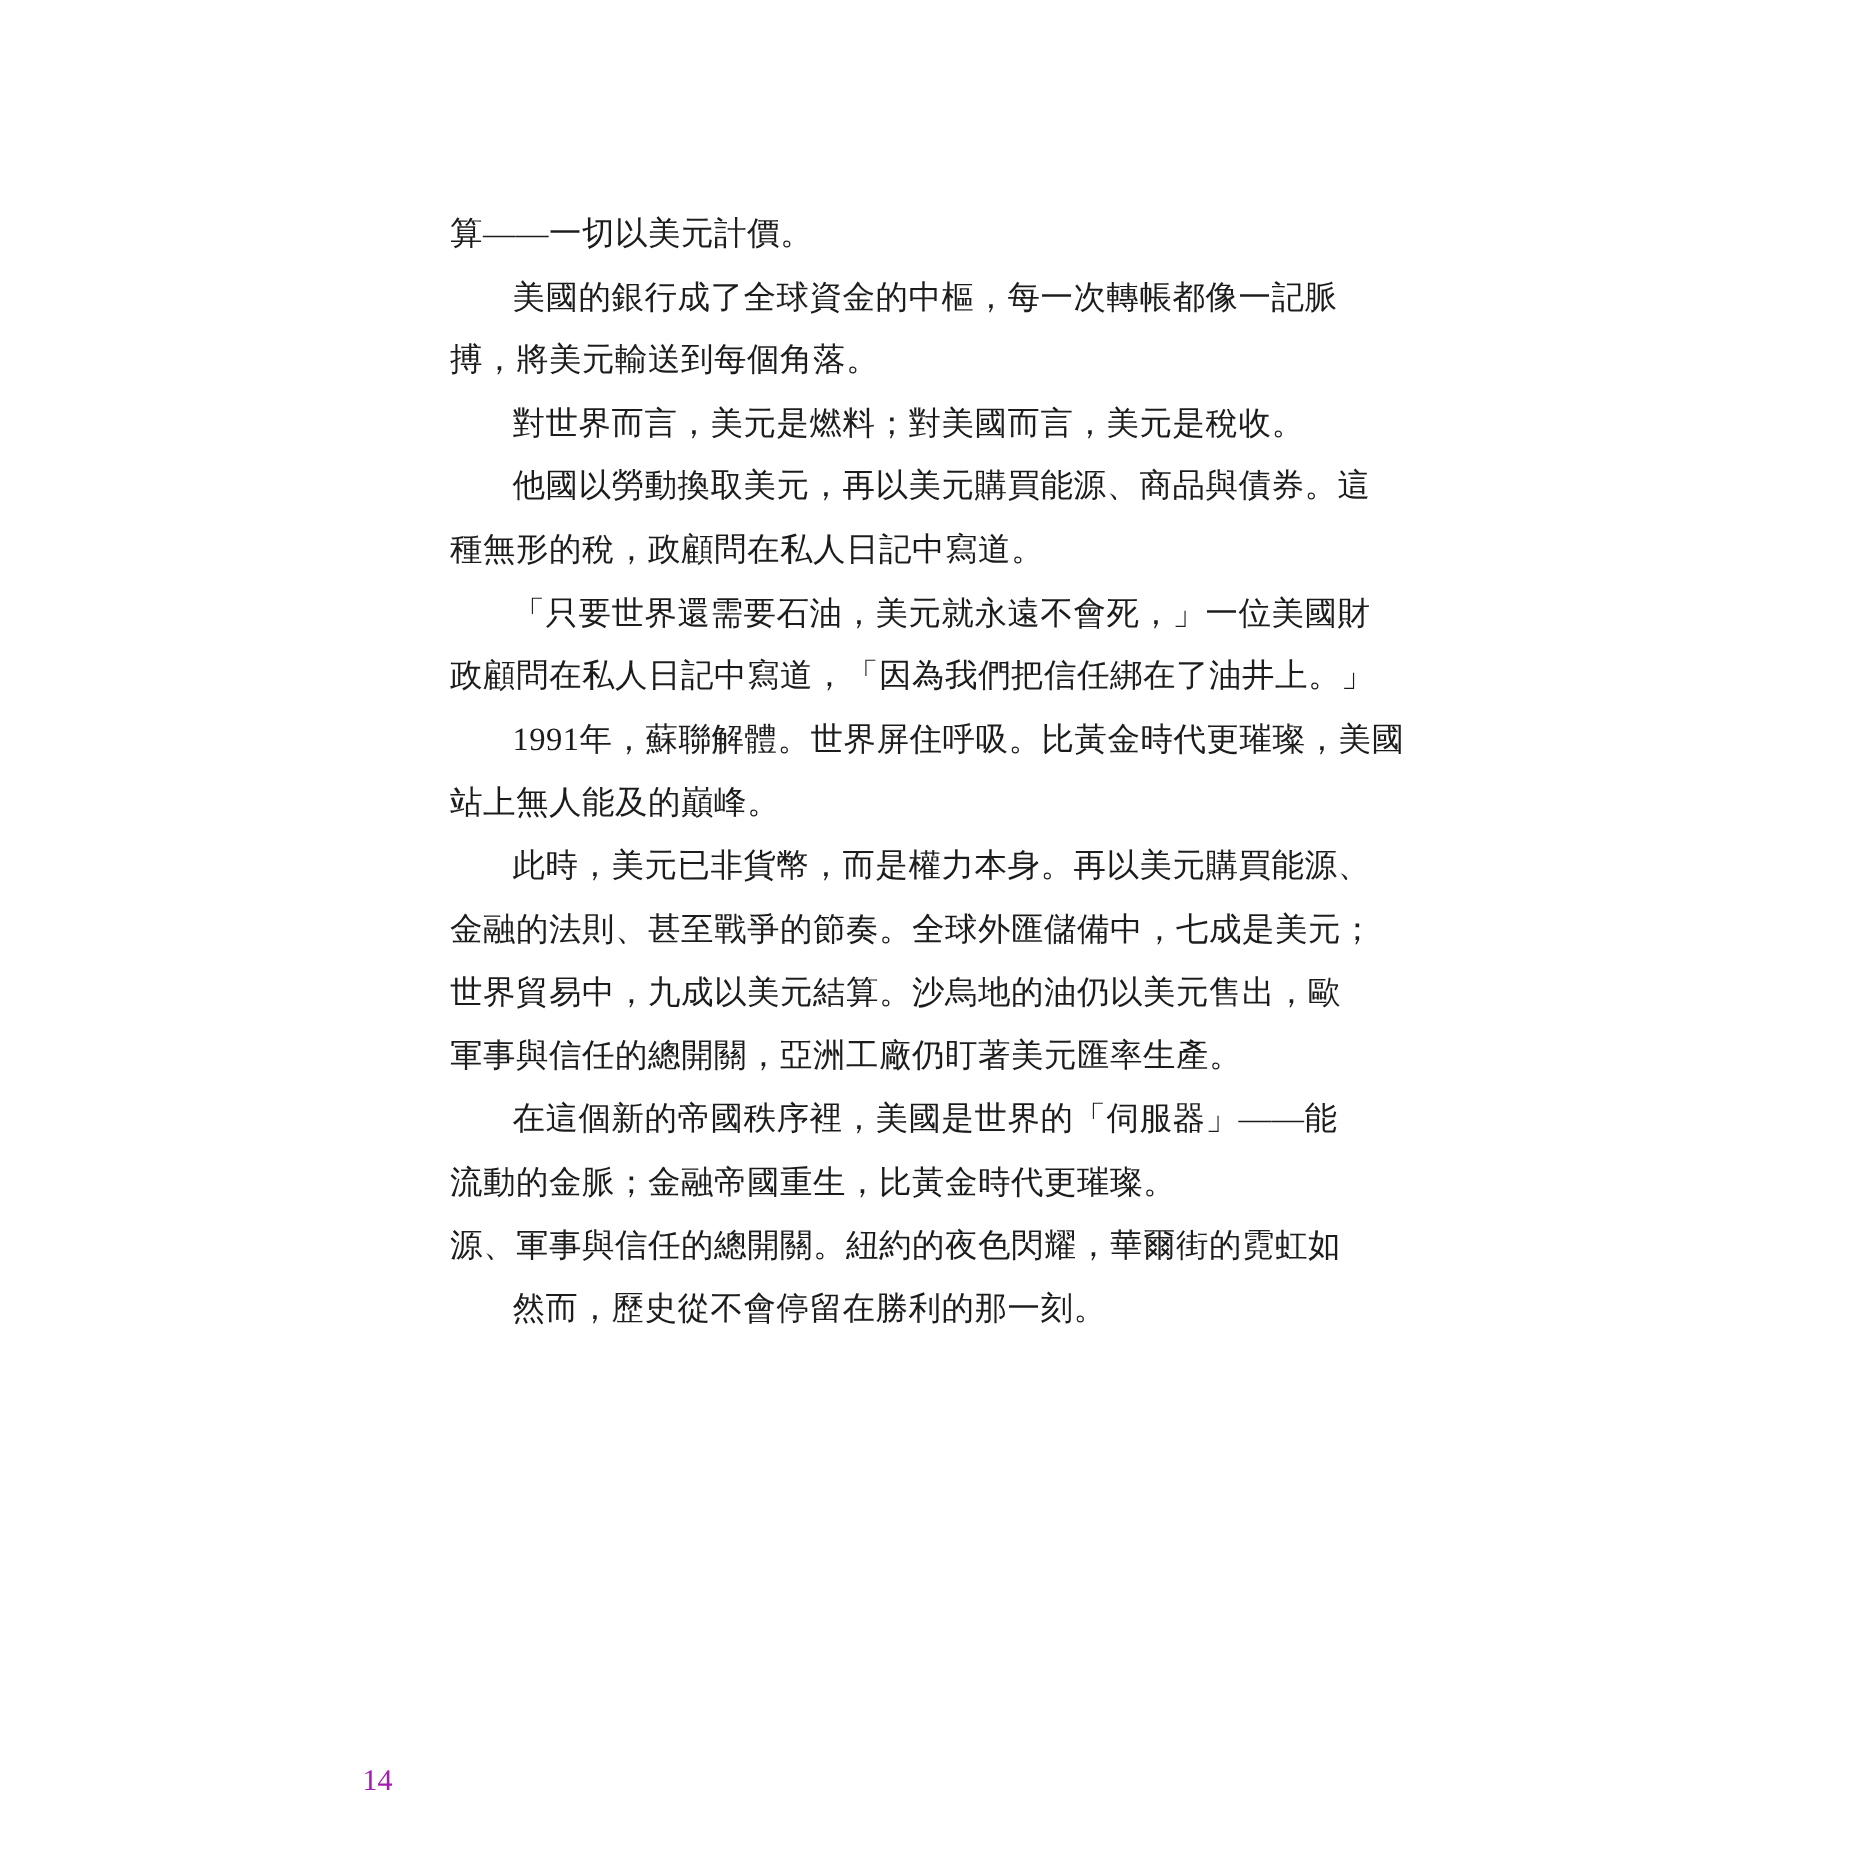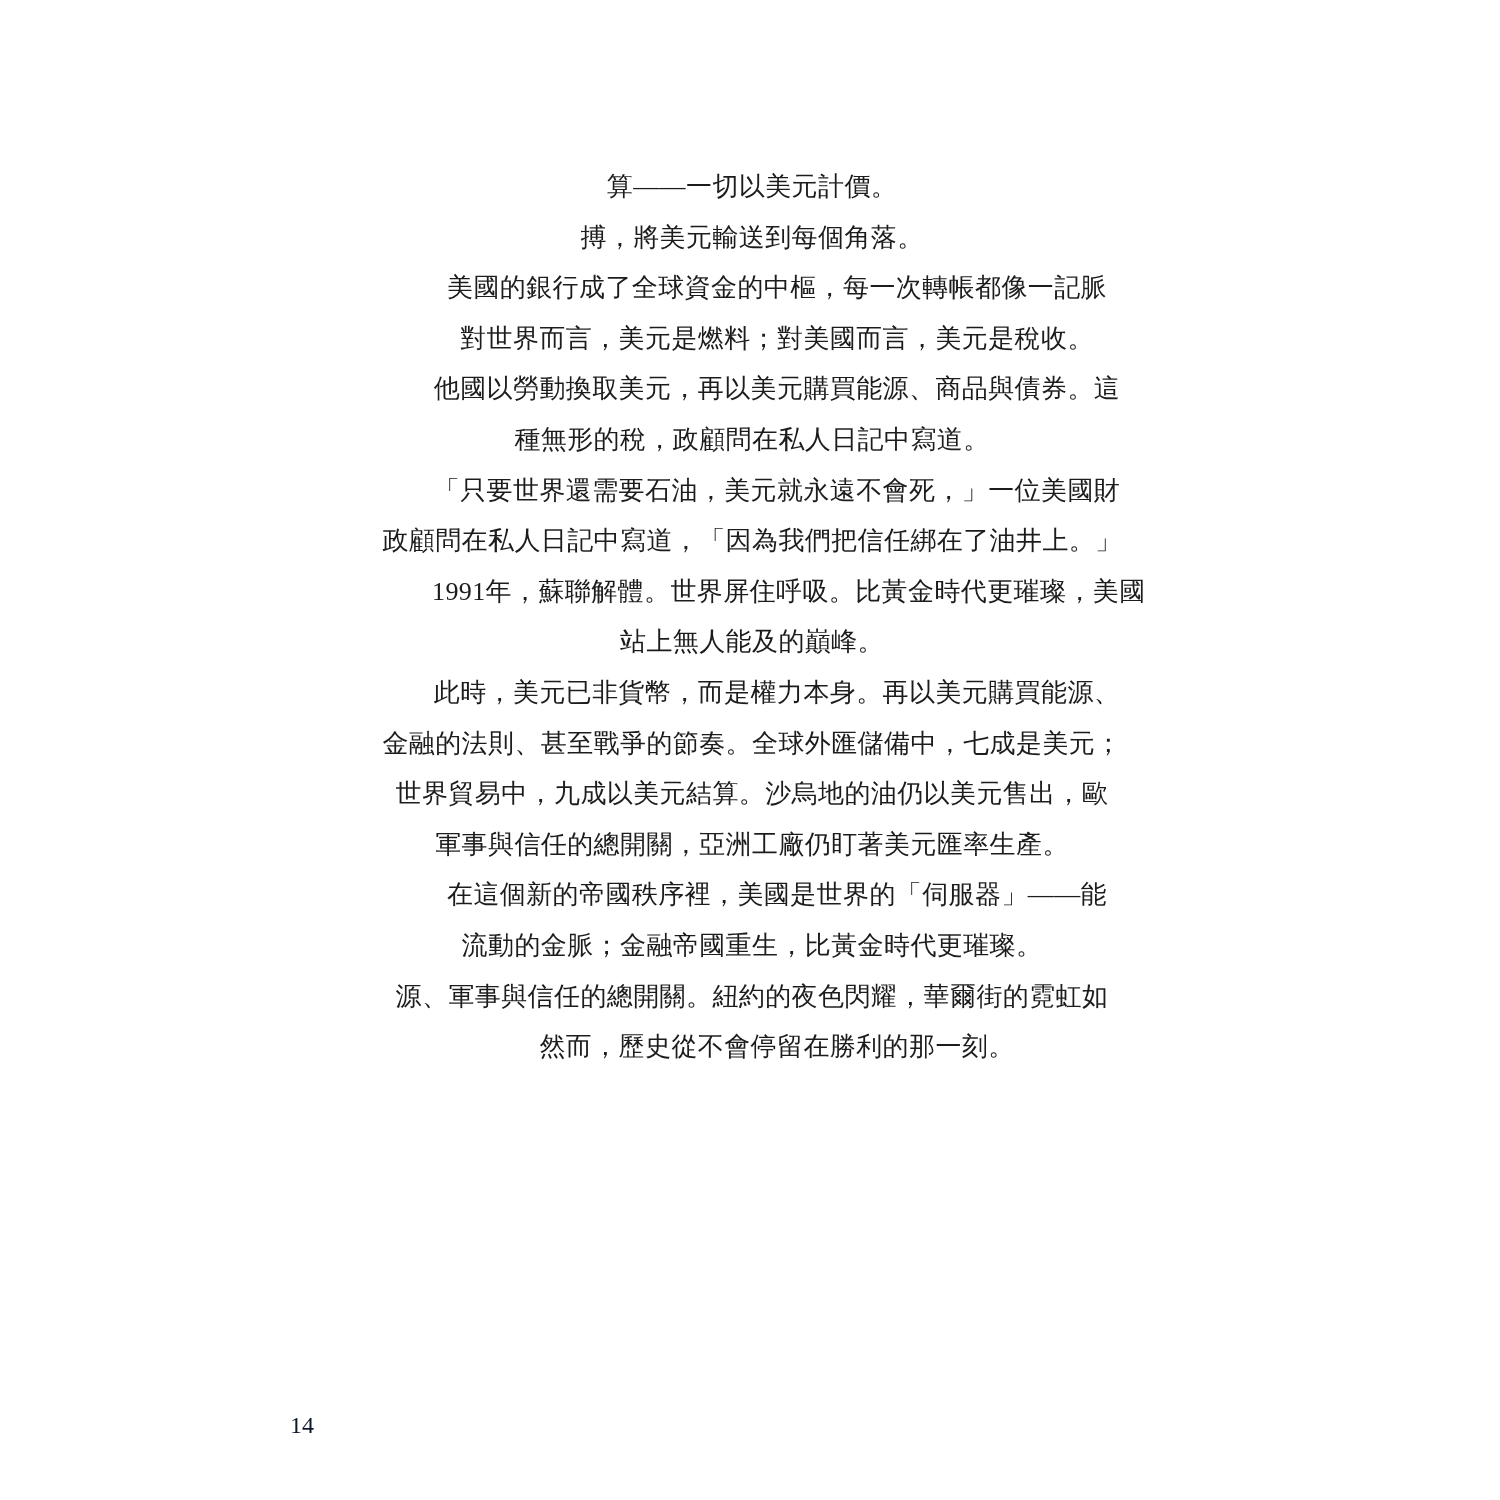--- a/index.html
+++ b/index.html
@@ -14,54 +14,54 @@
     overflow: hidden;
     font-family: "Liberation Serif", serif;
   }
   .book-page {
     position: absolute;
     inset: 0;
     background: #ffffff;
   }
   .text-block {
     position: absolute;
-    left: 382px;
+    left: 360px;
     top: 162px;
     width: 740px;
     font-size: 26px;
     line-height: 50.6px;
     letter-spacing: 0.4px;
     color: #1c1c1c;
     font-family: "Liberation Serif", serif;
-    text-align: center;
+    text-align: left;
   }
   .line {
     height: 50.6px;
     white-space: nowrap;
   }
   .line.indent {
     padding-left: 50px;
   }
   .page-number {
     position: absolute;
     left: 290px;
     top: 1412px;
     font-size: 24px;
-    color: #0f172a;
+    color: #a21caf;
     font-family: "Liberation Serif", serif;
   }
 </style>
 </head>
 <body>
 
 <div class="book-page">
   <div class="text-block">
       <div class="line">算——一切以美元計價。</div>
+      <div class="line indent">美國的銀行成了全球資金的中樞，每一次轉帳都像一記脈</div>
       <div class="line">搏，將美元輸送到每個角落。</div>
-      <div class="line indent">美國的銀行成了全球資金的中樞，每一次轉帳都像一記脈</div>
       <div class="line indent">對世界而言，美元是燃料；對美國而言，美元是稅收。</div>
       <div class="line indent">他國以勞動換取美元，再以美元購買能源、商品與債券。這</div>
       <div class="line">種無形的稅，政顧問在私人日記中寫道。</div>
       <div class="line indent">「只要世界還需要石油，美元就永遠不會死，」一位美國財</div>
       <div class="line">政顧問在私人日記中寫道，「因為我們把信任綁在了油井上。」</div>
       <div class="line indent">1991年，蘇聯解體。世界屏住呼吸。比黃金時代更璀璨，美國</div>
       <div class="line">站上無人能及的巔峰。</div>
       <div class="line indent">此時，美元已非貨幣，而是權力本身。再以美元購買能源、</div>
       <div class="line">金融的法則、甚至戰爭的節奏。全球外匯儲備中，七成是美元；</div>
       <div class="line">世界貿易中，九成以美元結算。沙烏地的油仍以美元售出，歐</div>

